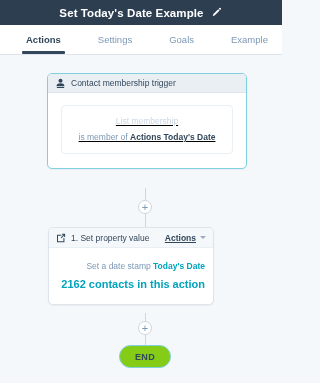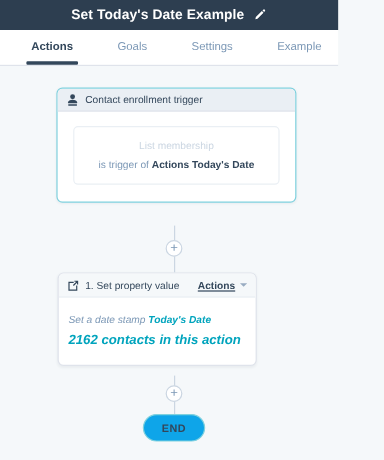--- a/index.html
+++ b/index.html
@@ -128,20 +128,21 @@
     align-items: center;
     justify-content: center;
   }
   .trigger-head-label {
     font-size: 8.5px;
     color: #33475b;
     white-space: nowrap;
   }
   .trigger-body {
     padding: 12px 13px 14px 13px;
+    text-decoration: underline;
   }
   .criteria-box {
     border: 1px solid #eaeff4;
     border-radius: 4px;
     padding: 10px 6px 11px 6px;
     text-align: center;
   }
   .criteria-title {
     font-size: 8.5px;
     color: #cbd6e2;
@@ -235,22 +236,21 @@
   }
   .caret {
     margin-left: 4px;
     width: 0; height: 0;
     border-left: 3px solid transparent;
     border-right: 3px solid transparent;
     border-top: 3.5px solid #99acc2;
   }
   .action-body {
     padding: 13px 8px 14px 8px;
-    text-align: left;
-    font-style: italic;
+    text-align: right;
   }
   .action-line1 {
     font-size: 8.5px;
     color: #7c98b6;
     white-space: nowrap;
     margin-bottom: 7px;
   }
   .action-line1 b {
     color: #00a4bd;
     font-weight: bold;
@@ -263,21 +263,21 @@
   }
 
   
   .end-node {
     position: absolute;
     left: 119px;
     top: 290px;
     width: 52px;
     height: 23px;
     box-sizing: border-box;
-    background: #0ea5e9;
+    background: #84cc16;
     border: 1px solid #7fd1de;
     border-radius: 12px;
     display: flex;
     align-items: center;
     justify-content: center;
   }
   .end-label {
     font-size: 9px;
     font-weight: bold;
     color: #33475b;
@@ -294,43 +294,43 @@
     <div class="pencil-btn">
       <svg width="11" height="11" viewBox="0 0 16 16" aria-hidden="true">
         <path d="M12.1 1.6a1.4 1.4 0 0 1 2 2l-.8.8-2-2 .8-.8zM10.5 3.2l2 2-7.3 7.3-2.6.6.6-2.6 7.3-7.3z" fill="#ffffff"></path>
       </svg>
     </div>
   </div>
 
   <div class="tabbar">
     <div class="tabs">
       <div class="tab active">Actions</div>
+      <div class="tab">Settings</div>
       <div class="tab">Goals</div>
-      <div class="tab">Settings</div>
       <div class="tab">Example</div>
     </div>
   </div>
 
   <div class="canvas">
 
     <div class="trigger-card">
       <div class="trigger-head">
         <span class="trigger-head-icon">
           <svg width="9" height="11" viewBox="0 0 12 14" aria-hidden="true">
             <circle cx="6" cy="3.2" r="2.7" fill="#33475b"></circle>
             <path d="M1 9.3c0-1.8 2.2-2.8 5-2.8s5 1 5 2.8v1.2H1V9.3z" fill="#33475b"></path>
             <rect x="1" y="11.6" width="10" height="1.5" rx="0.7" fill="#33475b"></rect>
           </svg>
         </span>
-        <span class="trigger-head-label">Contact enrollment trigger</span>
+        <span class="trigger-head-label">Contact membership trigger</span>
       </div>
       <div class="trigger-body">
         <div class="criteria-box">
           <div class="criteria-title">List membership</div>
-          <div class="criteria-line"><span>is trigger of </span><b>Actions Today's Date</b></div>
+          <div class="criteria-line"><span>is member of </span><b>Actions Today's Date</b></div>
         </div>
       </div>
     </div>
 
     <div class="connector" style="top:133px; height:39px;"></div>
     <div class="plus-node" style="top:145px;">
       <span>+</span>
     </div>
 
     <div class="action-card">

